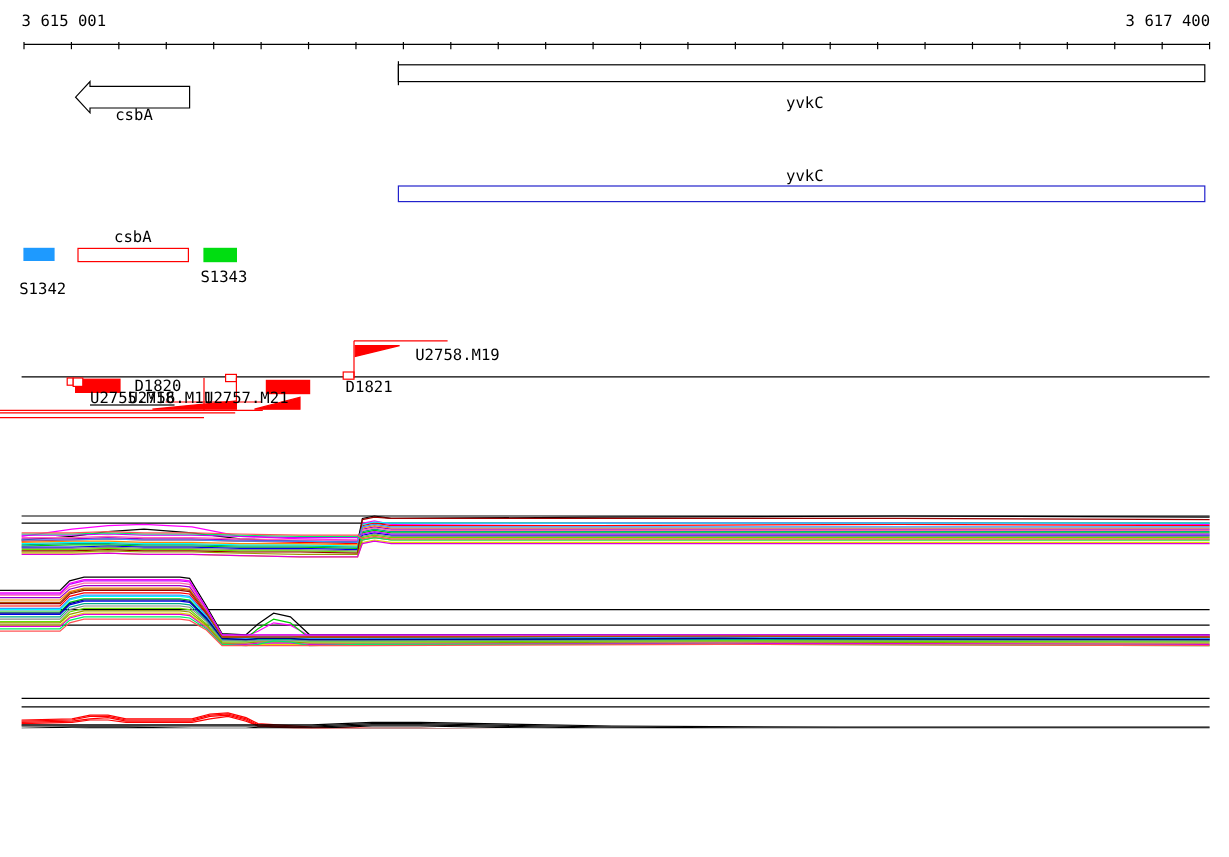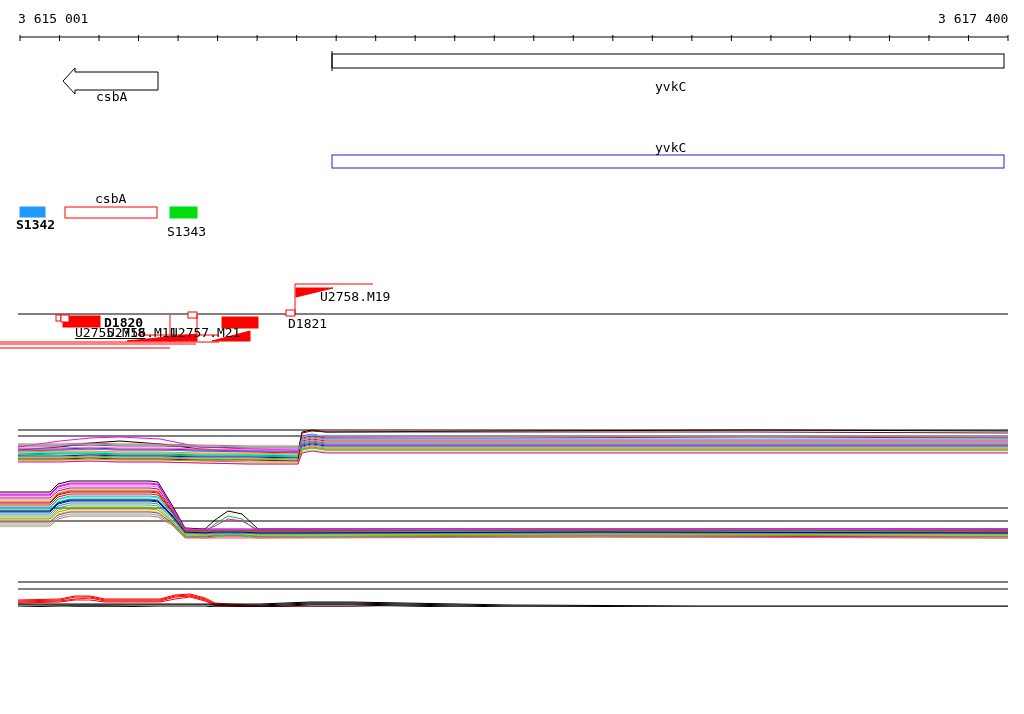--- a/index.html
+++ b/index.html
@@ -6,21 +6,21 @@
   #screen{position:relative;width:1024px;height:607px;background:#fff;overflow:hidden;
           font-family:"DejaVu Sans Mono",monospace;}
   #scene{position:absolute;left:0;top:0;}
   .lbl{position:absolute;font:13px "DejaVu Sans Mono",monospace;color:#000;white-space:pre;line-height:11px;}
   #lbl-start{left:18px;top:13px;}
   #lbl-end{left:938px;top:13px;}
   #lbl-yvkc-black{left:655px;top:81px;}
   #lbl-yvkc-blue{left:655px;top:142px;}
   #lbl-csba-arrow{left:96px;top:91px;}
   #lbl-csba-seg{left:95px;top:193px;}
-  #lbl-s1342{left:16px;top:219px;font-weight:bold;}
+  #lbl-s1342{left:16px;top:236px;}
   #lbl-s1343{left:167px;top:226px;}
 </style>
 </head>
 <body>
 
 <div id="screen">
   <svg id="scene" width="1024" height="714">
       <line x1="20" y1="37" x2="1008" y2="37" stroke="#000" stroke-width="1"></line>
       <line x1="20" y1="35" x2="20" y2="41" stroke="#000" stroke-width="1"></line>
       <line x1="59.52" y1="35" x2="59.52" y2="41" stroke="#000" stroke-width="1"></line>
@@ -146,20 +146,20 @@
 
   <div class="lbl" id="lbl-yvkc-black">yvkC</div>
   <div class="lbl" id="lbl-yvkc-blue">yvkC</div>
   <div class="lbl" id="lbl-csba-arrow">csbA</div>
 
   <div class="lbl" id="lbl-csba-seg">csbA</div>
   <div class="lbl" id="lbl-s1342">S1342</div>
   <div class="lbl" id="lbl-s1343">S1343</div>
 
   <div id="feature-labels">
-      <div class="lbl" style="left: 104px; top: 317px; font-weight: bold;">D1820</div>
+      <div class="lbl" style="left: 112px; top: 317px;">D1820</div>
       <div class="lbl" style="left: 75px; top: 327px; text-decoration: underline;">U2755.M18</div>
       <div class="lbl" style="left: 107px; top: 327px;">U2756.M11</div>
       <div class="lbl" style="left: 170px; top: 327px; text-align: center;">U2757.M21</div>
       <div class="lbl" style="left: 260px; top: 318px; padding-left: 28px;">D1821</div>
-      <div class="lbl" style="left: 320px; top: 291px;">U2758.M19</div>
+      <div class="lbl" style="left: 346px; top: 291px;">U2758.M19</div>
     </div>
 </div>
 
 </body></html>

